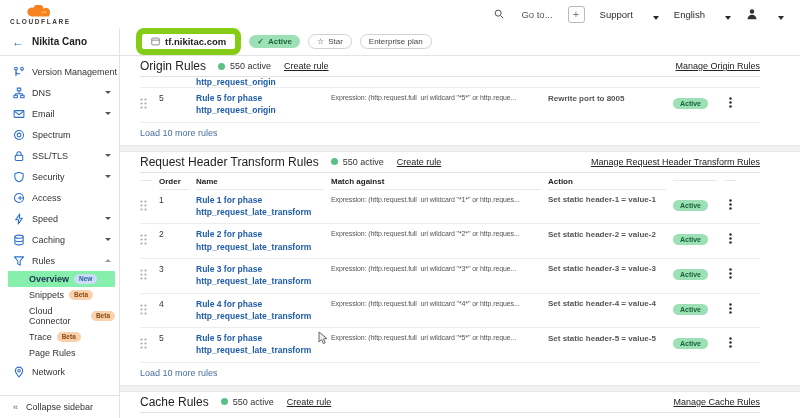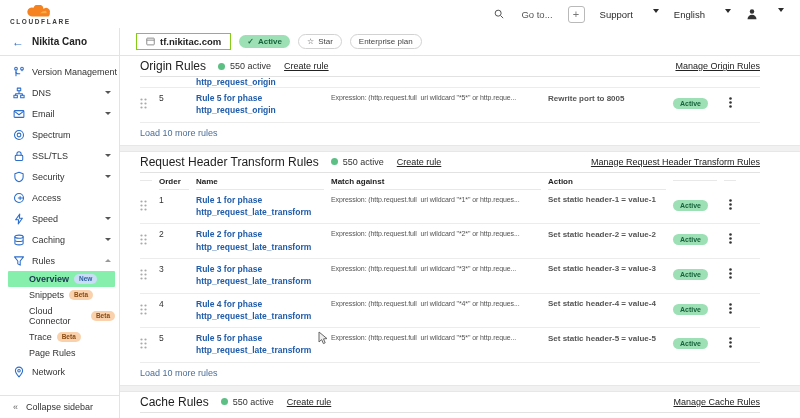--- a/index.html
+++ b/index.html
@@ -7,30 +7,30 @@
        font-family:"Liberation Sans",sans-serif;position:relative;}
   *{box-sizing:border-box;}
 
   
   .topbar{height:28px;display:flex;align-items:center;justify-content:space-between;padding:0 16px 0 10px;background:#fff;}
   .logo{display:flex;flex-direction:column;align-items:center;line-height:1;margin-top:2px;}
   .logo-text{font-size:6.5px;font-weight:bold;letter-spacing:1.6px;color:#3a3a3a;margin-top:1px;}
   .topnav{display:flex;align-items:center;gap:15px;font-size:9.5px;color:#2b2b2b;}
   .search{display:flex;align-items:center;gap:17px;color:#555;cursor:pointer;}
   .plus-btn{width:17px;height:17px;border:1px solid #b9b9b9;border-radius:3px;display:flex;align-items:center;justify-content:center;color:#777;font-size:11px;cursor:pointer;}
-  .menu-item{display:flex;align-items:flex-start;gap:20px;cursor:pointer;}
+  .menu-item{display:flex;align-items:flex-end;gap:20px;cursor:pointer;}
   .caret{width:0;height:0;border-left:3.5px solid transparent;border-right:3.5px solid transparent;border-top:4px solid #2b2b2b;display:inline-block;}
 
   
   .accountbar{height:28px;border-bottom:1px solid #e3e3e3;display:flex;align-items:stretch;}
   .acct-left{width:120px;border-right:1px solid #e3e3e3;display:flex;align-items:center;gap:8px;padding-left:12px;}
   .back-arrow{color:#2c6ecb;font-size:12px;cursor:pointer;line-height:1;}
   .acct-name{font-size:10px;font-weight:bold;color:#222;}
   .acct-main{flex:1;display:flex;align-items:center;gap:8px;padding-left:16px;}
-  .domain-pill{display:flex;align-items:center;gap:5px;border:1px solid #84cc16;border-radius:0;padding:2px 9px;font-size:9.5px;font-weight:bold;color:#222;cursor:pointer;}
+  .domain-pill{display:flex;align-items:center;gap:5px;border:6px solid #84cc16;border-radius:8px;padding:2px 9px;font-size:9.5px;font-weight:bold;color:#222;cursor:pointer;}
   .pill{display:flex;align-items:center;gap:4px;border-radius:9px;padding:2px 8px;font-size:8px;}
   .pill.green{background:#9ee0b5;color:#17643c;font-weight:bold;}
   .pill.outline{border:1px solid #d2d2d2;color:#444;cursor:pointer;}
 
   
   .layout{display:flex;height:362px;}
   .sidebar{width:120px;border-right:1px solid #e3e3e3;display:flex;flex-direction:column;justify-content:space-between;padding-top:5px;background:#fff;flex-shrink:0;}
   .nav{overflow:hidden;}
   .nav-item{display:flex;align-items:center;gap:7px;padding:4.5px 8px 4.5px 13px;font-size:9px;color:#333;cursor:pointer;}
   .nv-icon{width:12px;height:12px;flex-shrink:0;display:flex;align-items:center;justify-content:center;}

